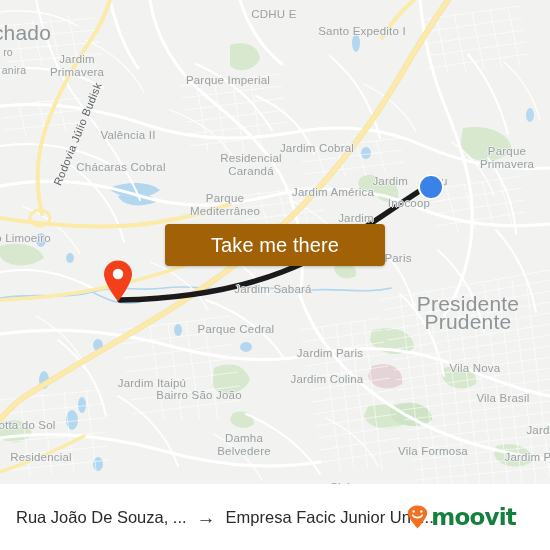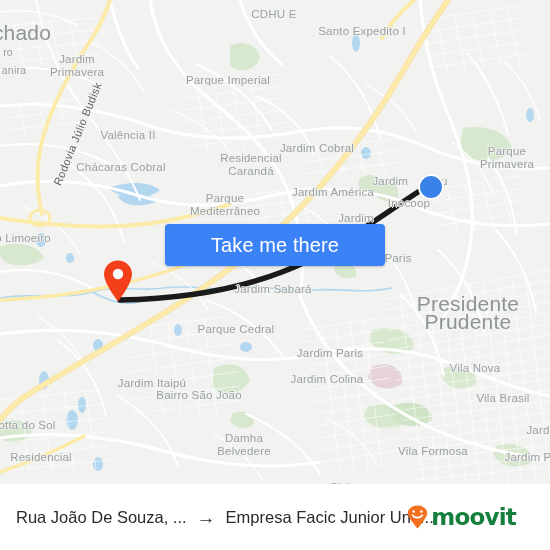--- a/index.html
+++ b/index.html
@@ -86,21 +86,21 @@
     box-shadow: 0 0 0 0.5px rgba(0,0,0,.06);
   }
 
   
   #cta {
     position: absolute;
     left: 165px;
     top: 224px;
     width: 220px;
     height: 42px;
-    background: #3b82f6;
+    background: #a16207;
     border: none;
     border-radius: 4px;
     color: #ffffff;
     font-family: "Liberation Sans", sans-serif;
     font-size: 20px;
     line-height: 42px;
     text-align: center;
     cursor: pointer;
     padding: 0;
     box-shadow: 0 1px 3px rgba(0,0,0,.22);

